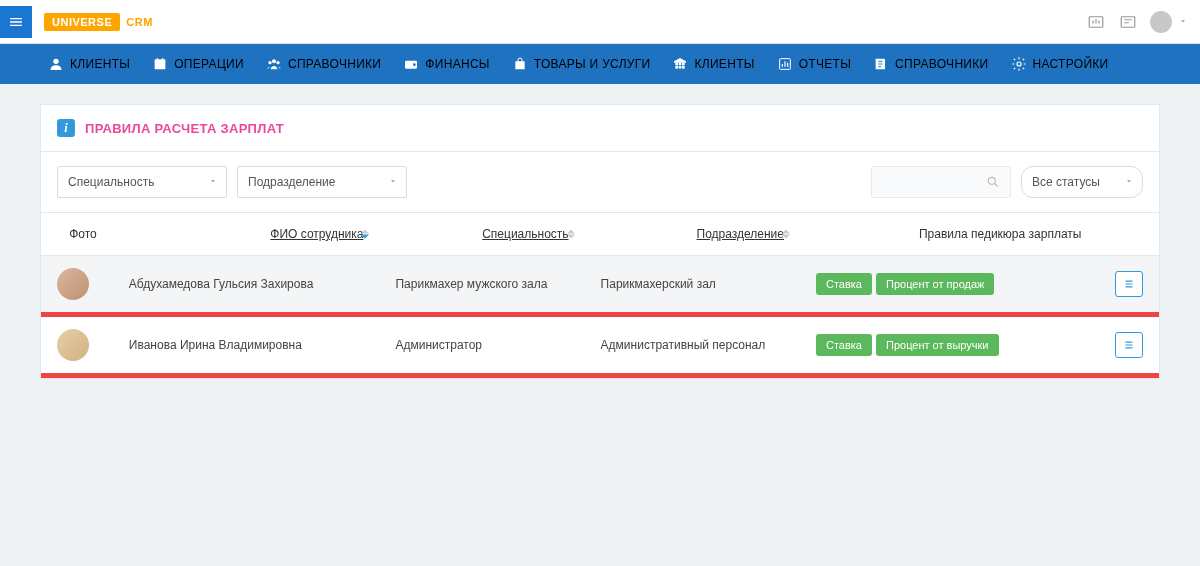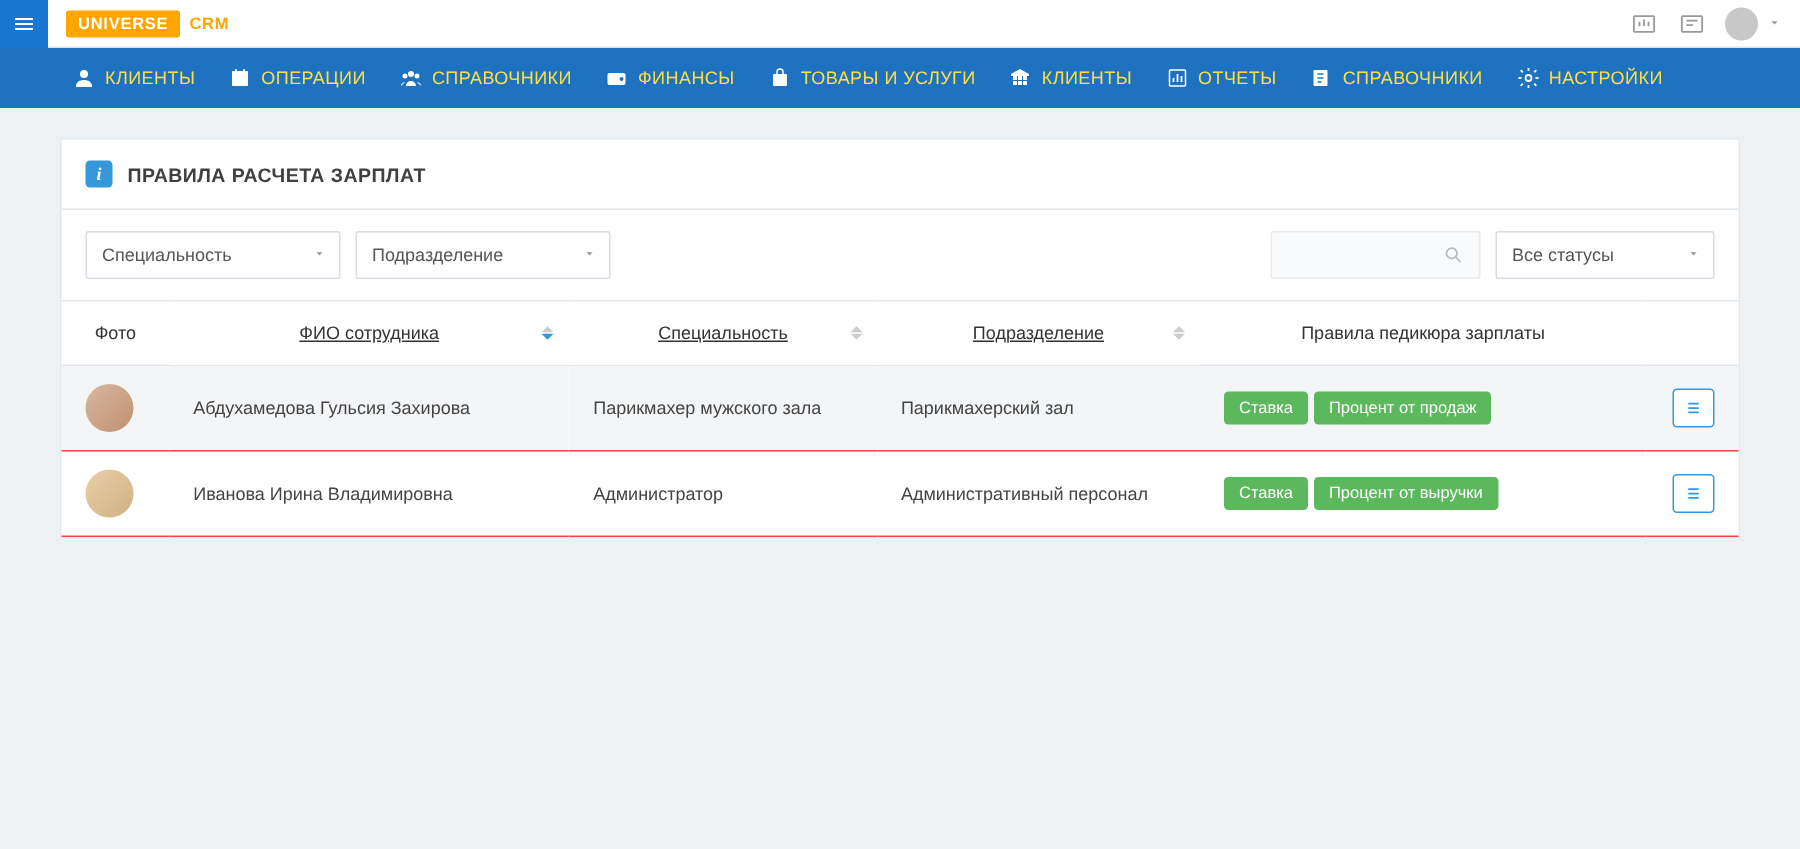--- a/index.html
+++ b/index.html
@@ -1,57 +1,57 @@
 <!DOCTYPE html>
 <html><head>
 <meta charset="utf-8">
 <style>
 * { margin: 0; padding: 0; box-sizing: border-box; }
 body { font-family: Arial, sans-serif; font-size: 13px; background: #eef1f4; color: #333; }
 
-.topbar { background: #fff; height: 32px; display: flex; align-items: center; padding: 0 12px; border-bottom: 1px solid #e0e0e0; }
+.topbar { background: #fff; height: 44px; display: flex; align-items: center; padding: 0 12px; border-bottom: 1px solid #e0e0e0; }
 .menu-toggle { width: 32px; height: 32px; background: #1976d2; display: flex; align-items: center; justify-content: center; cursor: pointer; margin-left: -12px; margin-right: 12px; }
 .menu-toggle svg { fill: #fff; }
 .logo-badge { background: #ffa500; color: #fff; font-weight: bold; font-size: 11px; padding: 3px 8px; border-radius: 2px; letter-spacing: 0.5px; }
 .logo-sub { color: #ffa500; font-weight: bold; font-size: 11px; margin-left: 6px; letter-spacing: 0.5px; }
 .topbar-spacer { flex: 1; }
 .topbar-icon { width: 28px; height: 28px; display: flex; align-items: center; justify-content: center; cursor: pointer; color: #999; margin-left: 4px; }
 .avatar-circle { width: 22px; height: 22px; border-radius: 50%; background: #c8c8c8; margin-left: 8px; }
 .caret-down { margin-left: 6px; color: #999; cursor: pointer; }
 
 .navbar { background: #1e72bf; height: 40px; display: flex; align-items: center; padding: 0 48px; }
-.nav-item { display: flex; align-items: center; color: #fde047; font-size: 12px; font-weight: 500; margin-right: 22px; cursor: pointer; letter-spacing: 0.3px; }
+.nav-item { display: flex; align-items: center; color: #000000; font-size: 12px; font-weight: 500; margin-right: 22px; cursor: pointer; letter-spacing: 0.3px; }
 .nav-item svg { fill: #fff; margin-right: 6px; }
 
 .page { padding: 20px 40px; }
 .panel { background: #fff; border: 1px solid #e3e6ea; }
 .panel-header { display: flex; align-items: center; padding: 14px 16px; border-bottom: 1px solid #e3e6ea; }
 .info-icon { width: 18px; height: 18px; background: #3498db; border-radius: 3px; display: flex; align-items: center; justify-content: center; color: #fff; font-size: 12px; font-weight: bold; margin-right: 10px; font-style: italic; font-family: Georgia, serif; }
-.panel-title { font-size: 13px; font-weight: bold; letter-spacing: 0.3px; color: #404040; }
+.panel-title { font-size: 13px; font-weight: bold; letter-spacing: 0.3px; color: #ec4899; }
 
 .filters { display: flex; align-items: center; padding: 14px 16px; gap: 10px; }
 .select { position: relative; border: 1px solid #d8dde3; background: #fff; height: 32px; display: flex; align-items: center; padding: 0 28px 0 10px; font-size: 12px; color: #555; cursor: pointer; border-radius: 2px; }
 .select .chev { position: absolute; right: 8px; top: 50%; transform: translateY(-50%); }
 .select-specialty { width: 170px; }
 .select-department { width: 170px; }
 .filters-spacer { flex: 1; }
 .search-box { width: 140px; height: 32px; border: 1px solid #e8ebef; background: #f9fafb; display: flex; align-items: center; justify-content: flex-end; padding: 0 10px; border-radius: 2px; }
 .search-box svg { fill: #bbb; }
-.select-status { width: 146px; }
+.select-status { width: 122px; border-radius: 12px; }
 
 table { width: 100%; border-collapse: collapse; }
-thead th { text-align: center; font-weight: normal; font-size: 12px; color: #333; padding: 14px 16px; border-top: 1px solid #e3e6ea; border-bottom: 1px solid #e3e6ea; background: #fff; }
+thead th { text-align: right; font-weight: normal; font-size: 12px; color: #333; padding: 14px 16px; border-top: 1px solid #e3e6ea; border-bottom: 1px solid #e3e6ea; background: #fff; }
 thead th.sortable { position: relative; text-decoration: underline; }
 .sort-arrows { position: absolute; right: 10px; top: 50%; transform: translateY(-50%); display: flex; flex-direction: column; gap: 1px; }
 .sort-arrows span { width: 0; height: 0; border-left: 4px solid transparent; border-right: 4px solid transparent; }
 .sort-up { border-bottom: 4px solid #ccc; }
 .sort-down { border-top: 4px solid #ccc; }
 .sort-active-down { border-top: 4px solid #3498db; }
 
-tbody tr { border-bottom: 1px solid #ef4444; }
+tbody tr { border-bottom: 5px solid #ef4444; }
 tbody tr.odd { background: #f4f5f7; }
 tbody tr.even { background: #fff; }
 tbody td { padding: 12px 16px; font-size: 12px; color: #444; vertical-align: middle; }
 
 .col-photo { width: 70px; }
 .col-name { width: 260px; }
 .col-spec { width: 200px; }
 .col-dept { width: 210px; }
 .col-rules { width: 290px; }
 .col-actions { width: 60px; text-align: right; }

